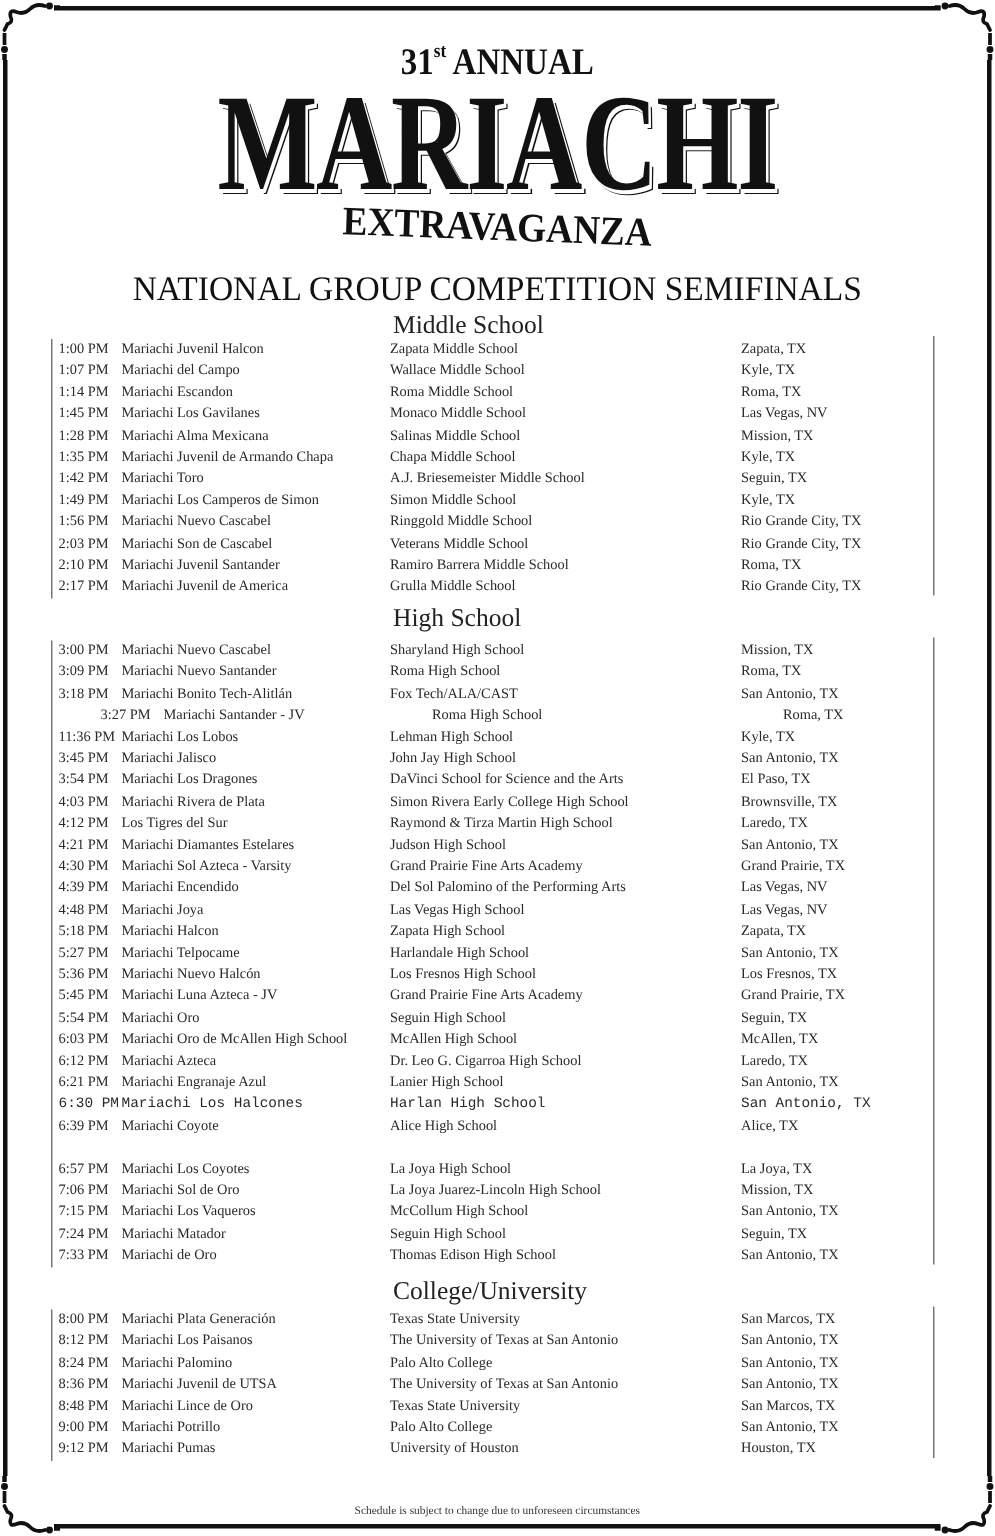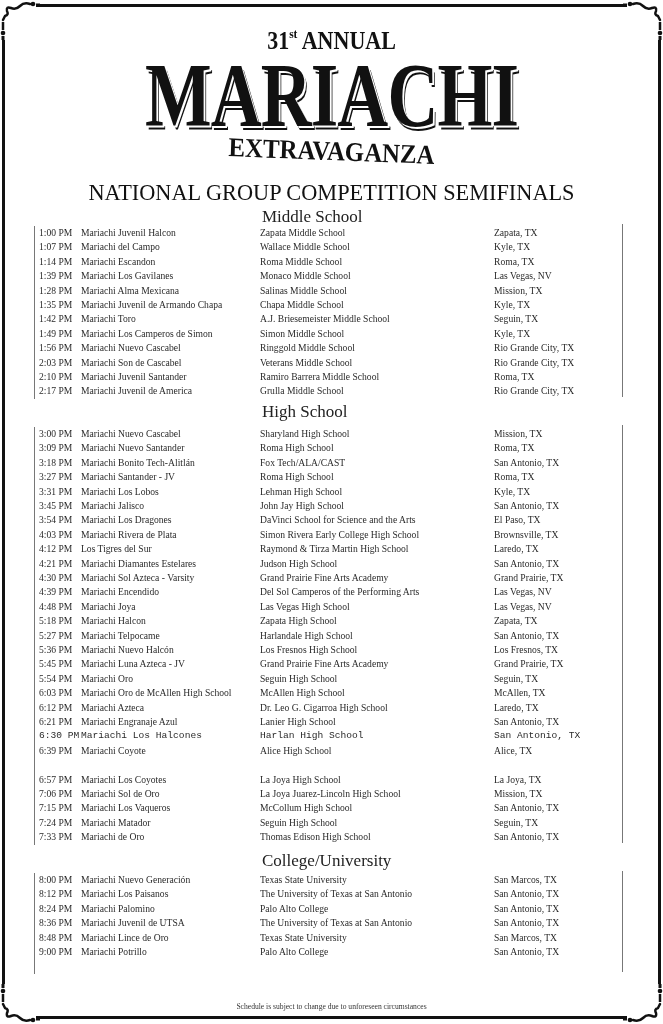--- a/index.html
+++ b/index.html
@@ -217,21 +217,21 @@
           <span class="c-school">Wallace Middle School</span>
           <span class="c-city">Kyle, TX</span>
         </div>
         <div class="row" style="top: 28.8px;">
           <span class="c-time">1:14 PM</span>
           <span class="c-group">Mariachi Escandon</span>
           <span class="c-school">Roma Middle School</span>
           <span class="c-city">Roma, TX</span>
         </div>
         <div class="row" style="top: 43.2px;">
-          <span class="c-time">1:39 PM</span>
+          <span class="c-time">1:45 PM</span>
           <span class="c-group">Mariachi Los Gavilanes</span>
           <span class="c-school">Monaco Middle School</span>
           <span class="c-city">Las Vegas, NV</span>
         </div>
         <div class="row" style="top: 57.6px;">
           <span class="c-time">1:28 PM</span>
           <span class="c-group">Mariachi Alma Mexicana</span>
           <span class="c-school">Salinas Middle School</span>
           <span class="c-city">Mission, TX</span>
         </div>
@@ -295,28 +295,28 @@
           <span class="c-group">Mariachi Nuevo Santander</span>
           <span class="c-school">Roma High School</span>
           <span class="c-city">Roma, TX</span>
         </div>
         <div class="row" style="top: 28.8px;">
           <span class="c-time">3:18 PM</span>
           <span class="c-group">Mariachi Bonito Tech-Alitlán</span>
           <span class="c-school">Fox Tech/ALA/CAST</span>
           <span class="c-city">San Antonio, TX</span>
         </div>
-        <div class="row" style="top: 43.2px;">
+        <div class="row" style="top: 43.2px; margin-left: 28px;">
           <span class="c-time">3:27 PM</span>
           <span class="c-group">Mariachi Santander - JV</span>
           <span class="c-school">Roma High School</span>
           <span class="c-city">Roma, TX</span>
         </div>
         <div class="row" style="top: 57.6px;">
-          <span class="c-time">3:31 PM</span>
+          <span class="c-time">11:36 PM</span>
           <span class="c-group">Mariachi Los Lobos</span>
           <span class="c-school">Lehman High School</span>
           <span class="c-city">Kyle, TX</span>
         </div>
         <div class="row" style="top: 72px;">
           <span class="c-time">3:45 PM</span>
           <span class="c-group">Mariachi Jalisco</span>
           <span class="c-school">John Jay High School</span>
           <span class="c-city">San Antonio, TX</span>
         </div>
@@ -346,21 +346,21 @@
         </div>
         <div class="row" style="top: 144px;">
           <span class="c-time">4:30 PM</span>
           <span class="c-group">Mariachi Sol Azteca - Varsity</span>
           <span class="c-school">Grand Prairie Fine Arts Academy</span>
           <span class="c-city">Grand Prairie, TX</span>
         </div>
         <div class="row" style="top: 158.4px;">
           <span class="c-time">4:39 PM</span>
           <span class="c-group">Mariachi Encendido</span>
-          <span class="c-school">Del Sol Camperos of the Performing Arts</span>
+          <span class="c-school">Del Sol Palomino of the Performing Arts</span>
           <span class="c-city">Las Vegas, NV</span>
         </div>
         <div class="row" style="top: 172.8px;">
           <span class="c-time">4:48 PM</span>
           <span class="c-group">Mariachi Joya</span>
           <span class="c-school">Las Vegas High School</span>
           <span class="c-city">Las Vegas, NV</span>
         </div>
         <div class="row" style="top: 187.2px;">
           <span class="c-time">5:18 PM</span>
@@ -454,21 +454,21 @@
         </div>
       </div>
     </div>
     <div class="section">
       <div class="section-title" style="top: 851px;">College/University</div>
       <div class="rows" style="top: 873px; height: 100.8px;">
         <div class="vline" style="left: 0px; top: 0px; height: 100.8px;"></div>
         <div class="vline" style="left: 588px; top: -2px; height: 100.8px;"></div>
         <div class="row" style="top: 0px;">
           <span class="c-time">8:00 PM</span>
-          <span class="c-group">Mariachi Nuevo Generación</span>
+          <span class="c-group">Mariachi Plata Generación</span>
           <span class="c-school">Texas State University</span>
           <span class="c-city">San Marcos, TX</span>
         </div>
         <div class="row" style="top: 14.4px;">
           <span class="c-time">8:12 PM</span>
           <span class="c-group">Mariachi Los Paisanos</span>
           <span class="c-school">The University of Texas at San Antonio</span>
           <span class="c-city">San Antonio, TX</span>
         </div>
         <div class="row" style="top: 28.8px;">
@@ -488,17 +488,23 @@
           <span class="c-group">Mariachi Lince de Oro</span>
           <span class="c-school">Texas State University</span>
           <span class="c-city">San Marcos, TX</span>
         </div>
         <div class="row" style="top: 72px;">
           <span class="c-time">9:00 PM</span>
           <span class="c-group">Mariachi Potrillo</span>
           <span class="c-school">Palo Alto College</span>
           <span class="c-city">San Antonio, TX</span>
         </div>
+        <div class="row" style="top: 86.4px;">
+          <span class="c-time">9:12 PM</span>
+          <span class="c-group">Mariachi Pumas</span>
+          <span class="c-school">University of Houston</span>
+          <span class="c-city">Houston, TX</span>
+        </div>
       </div>
     </div>
   </div>
 
 <div class="footnote">Schedule is subject to change due to unforeseen circumstances</div>
 
 </body></html>

